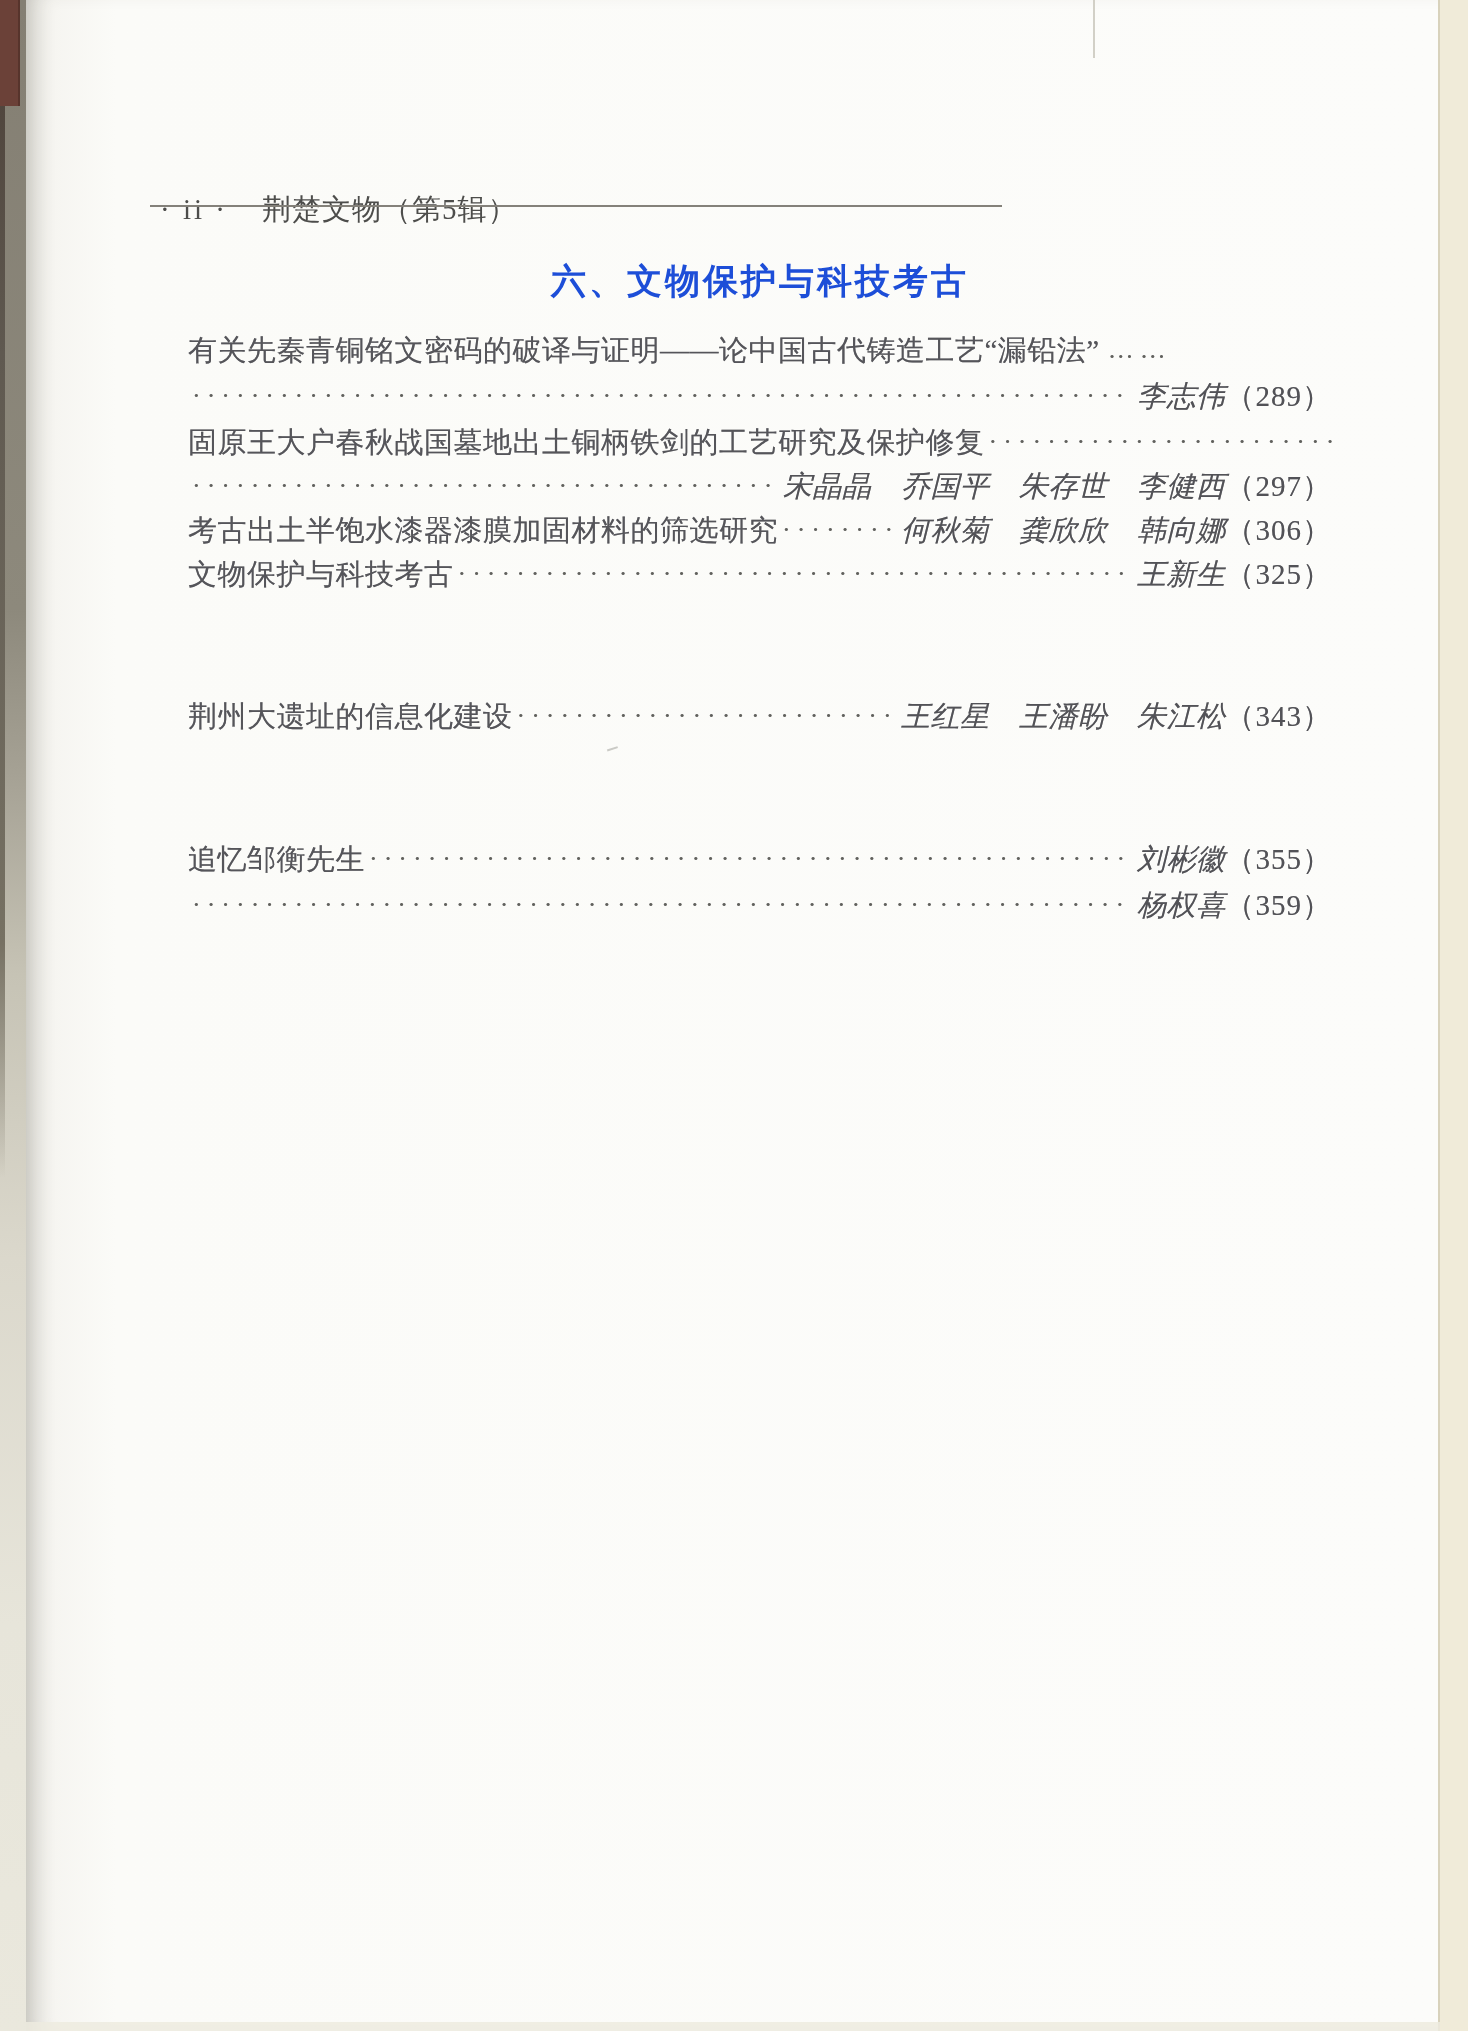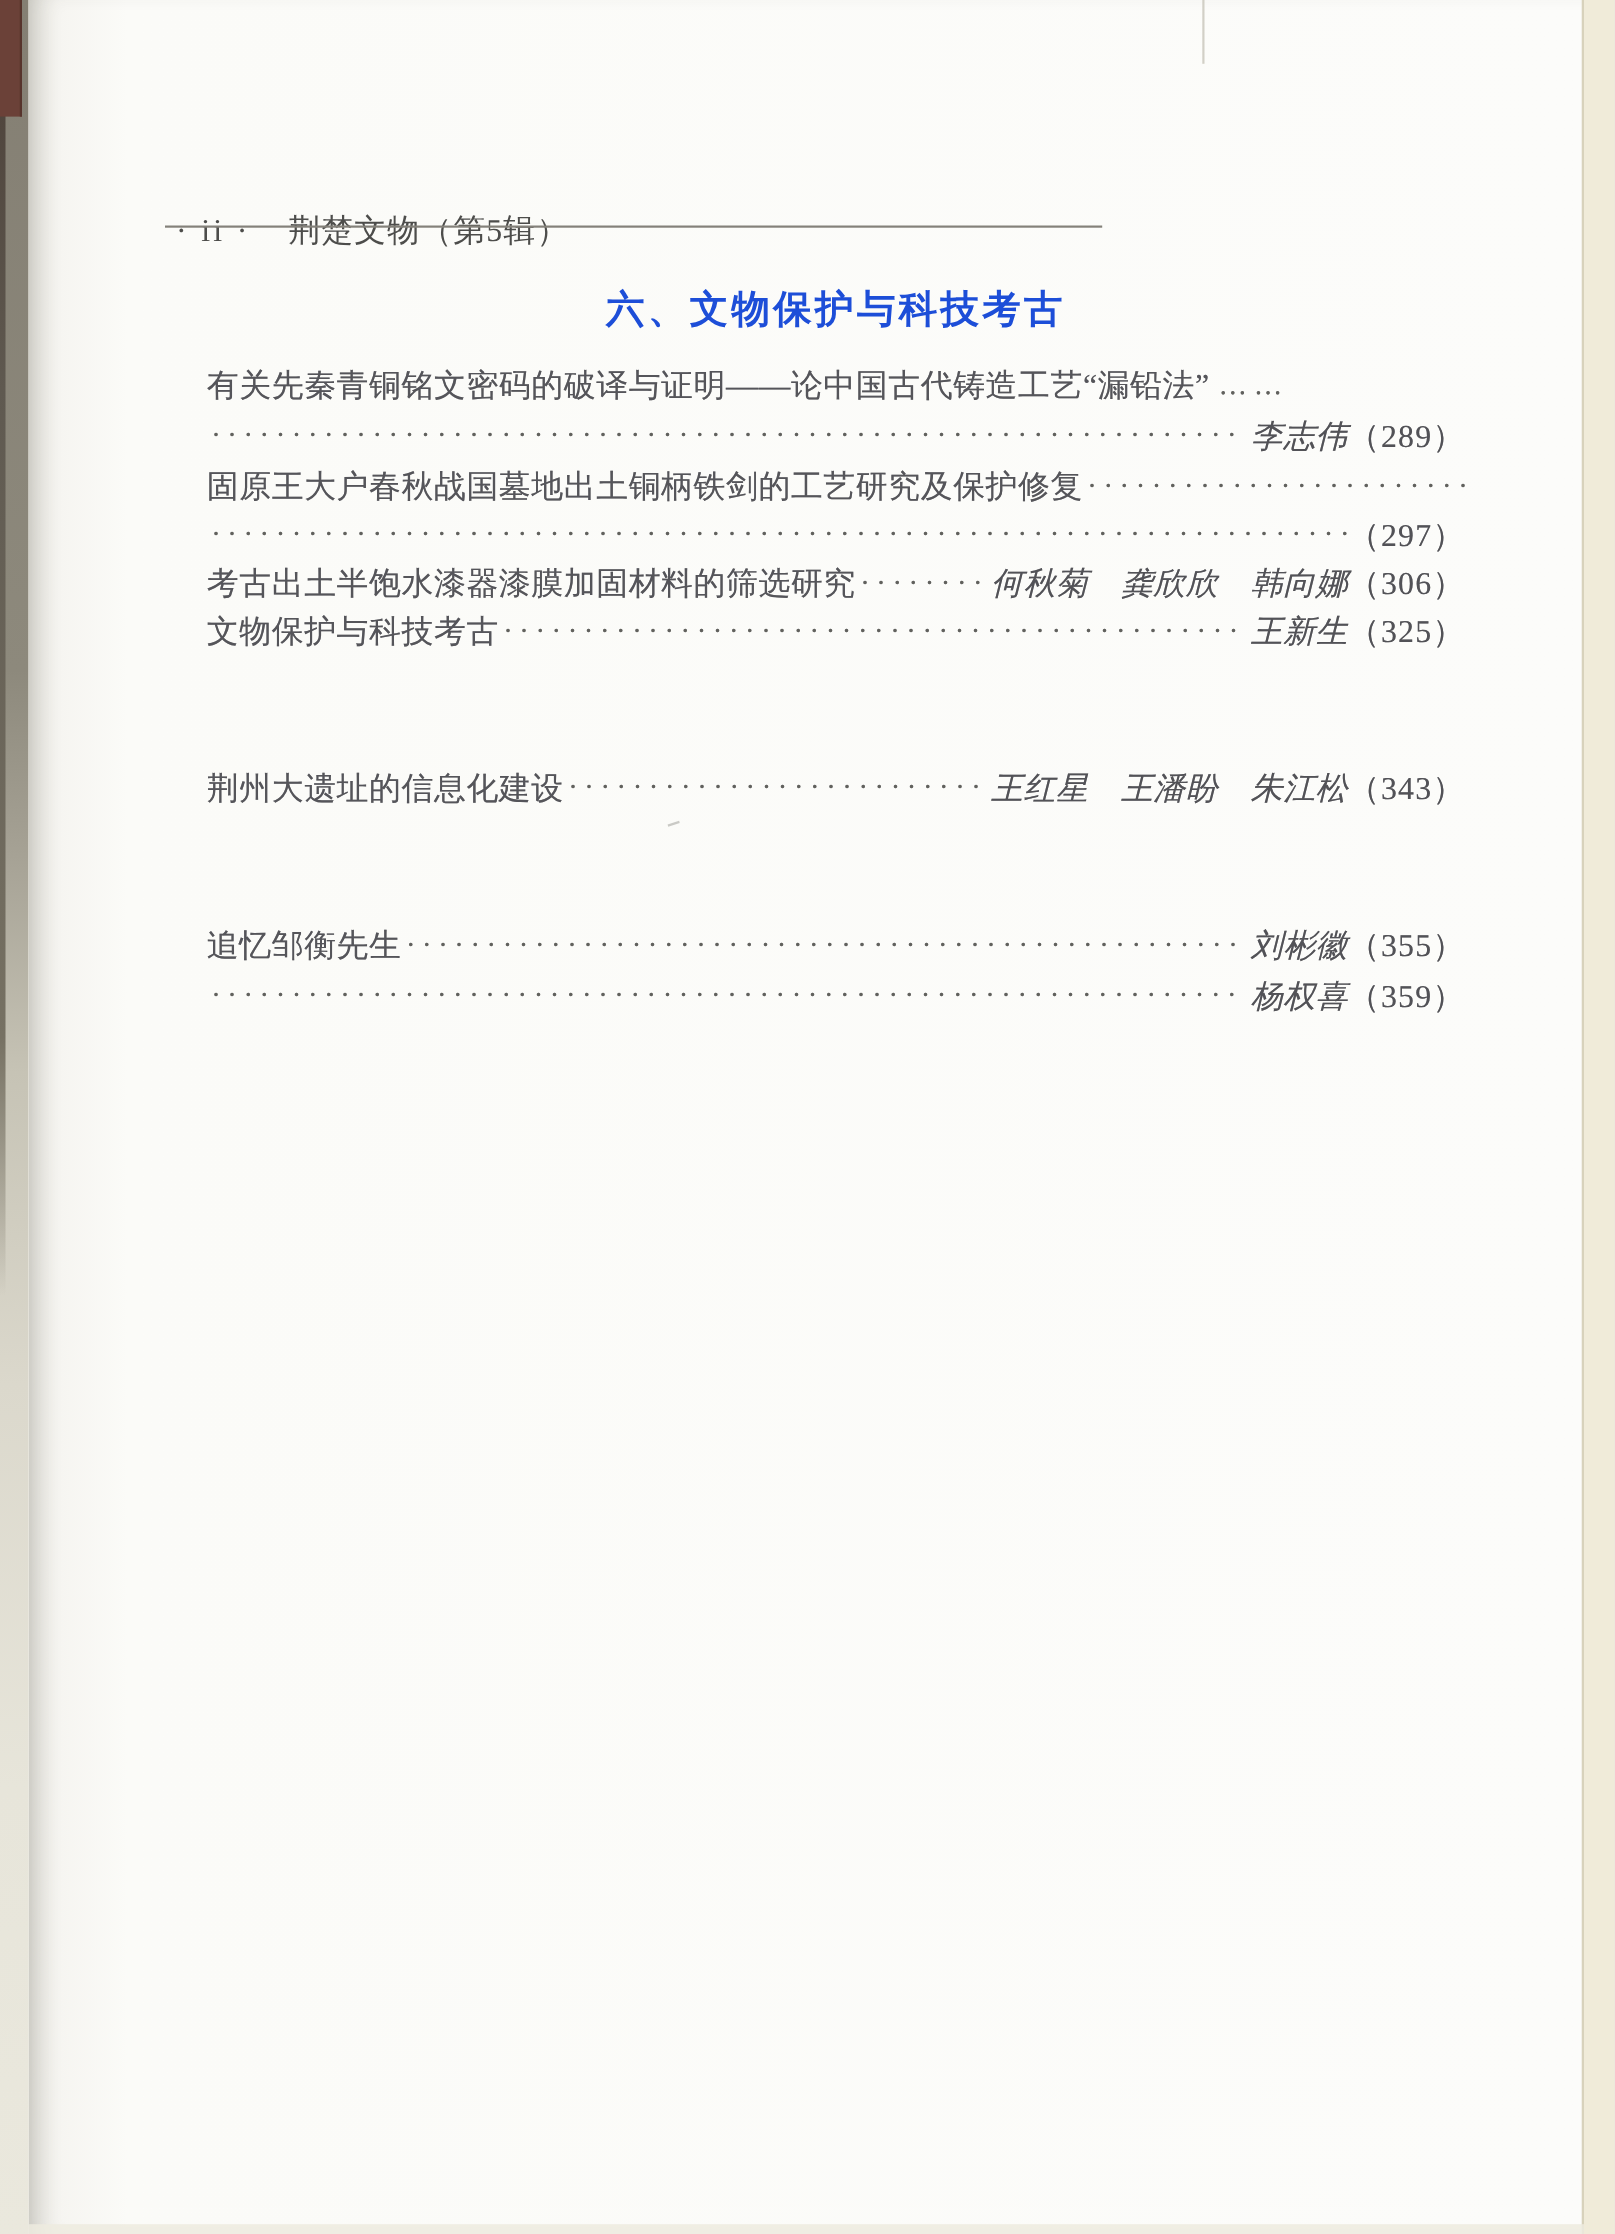--- a/index.html
+++ b/index.html
@@ -114,20 +114,21 @@
     <span class="authors">李志伟</span>
     <span class="pageno">（289）</span>
   </div>
 
   <div class="row" style="top:423px">
     <span class="title">固原王大户春秋战国墓地出土铜柄铁剑的工艺研究及保护修复</span>
     <span class="leader">········································································································································</span>
   </div>
   <div class="row" style="top:467px">
     <span class="leader">········································································································································</span>
+    <span class="authors">宋晶晶　乔国平　朱存世　李健西</span>
     <span class="pageno">（297）</span>
   </div>
 
   <div class="row" style="top:511px">
     <span class="title">考古出土半饱水漆器漆膜加固材料的筛选研究</span>
     <span class="leader">········································································································································</span>
     <span class="authors">何秋菊　龚欣欣　韩向娜</span>
     <span class="pageno">（306）</span>
   </div>
 

